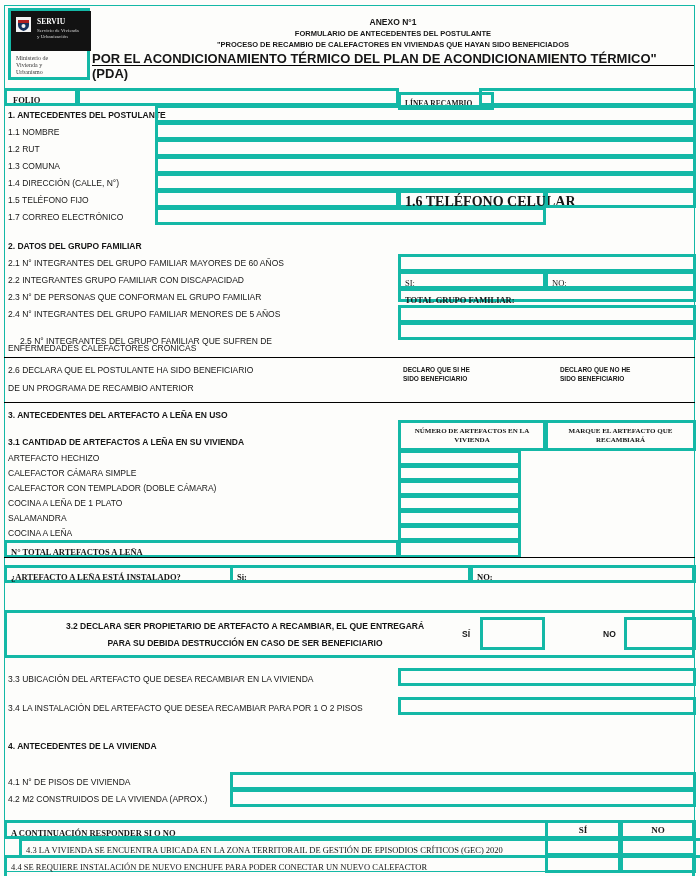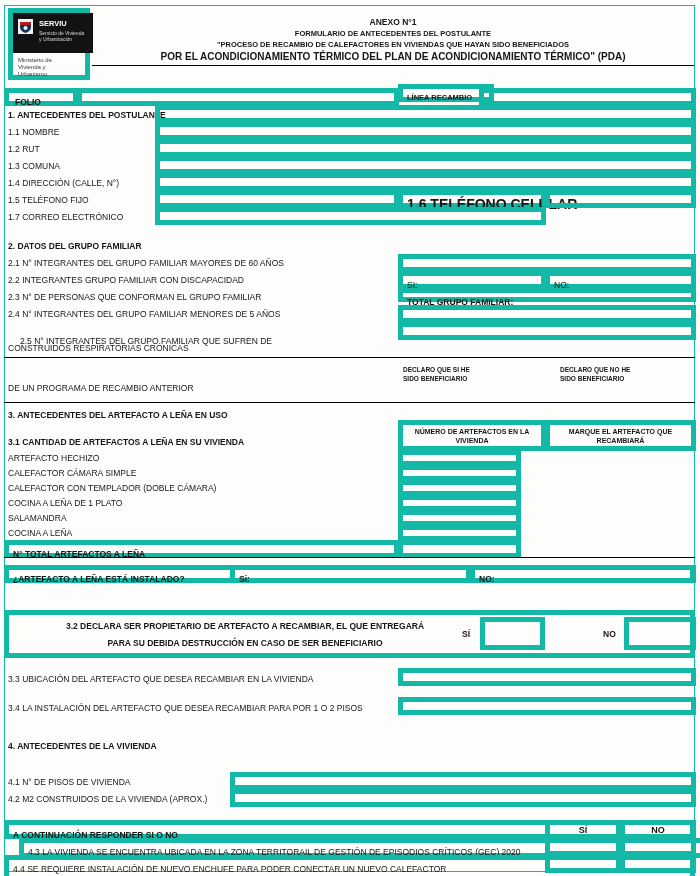--- a/index.html
+++ b/index.html
@@ -4,21 +4,21 @@
 <style>
   html,body{margin:0;padding:0;background:#e8e8e4;}
   #page{
     position:relative;width:700px;height:876px;background:#fdfdfb;
     font-family:"Liberation Sans","DejaVu Sans",sans-serif;color:#161616;
     overflow:hidden;
   }
   .abs{position:absolute;}
   .t{position:absolute;font-size:8.5px;white-space:nowrap;line-height:10px;}
   .b{font-weight:bold;}
-  .cell{position:absolute;border:5px solid #14b8a6;box-sizing:border-box;}
+  .cell{position:absolute;border:3px solid #14b8a6;box-sizing:border-box;font-family:Liberation Serif, serif;}
   .hr{position:absolute;border-top:1.2px solid #000;height:0;}
   .pad{padding:3px 0 0 4px;}
   .small-hdr{display:flex;align-items:center;justify-content:center;text-align:center;
     font-size:7px;font-weight:bold;line-height:9px;white-space:normal;padding:1px 4px;}
   .declaro{position:absolute;font-size:6.5px;font-weight:bold;line-height:8.5px;white-space:nowrap;}
   .ctr{display:flex;align-items:center;justify-content:center;font-weight:bold;font-size:9px;}
 </style>
 </head>
 <body>
 
@@ -43,28 +43,28 @@
     <span class="t" style="left:5px;top:44px;font-size:6px;color:#3a3a3a;line-height:7px;">Ministerio de</span>
     <span class="t" style="left:5px;top:51px;font-size:6px;color:#3a3a3a;line-height:7px;">Vivienda y</span>
     <span class="t" style="left:5px;top:58px;font-size:6px;color:#3a3a3a;line-height:7px;">Urbanismo</span>
   </div>
 
   <div class="abs" style="left:92px;top:8px;width:602px;height:58px;border-bottom:1.2px solid #000;
               display:flex;flex-direction:column;align-items:center;padding-top:9px;box-sizing:border-box;gap:2px;">
     <div class="b" style="font-size:8.5px;">ANEXO N°1</div>
     <div class="b" style="font-size:7.5px;">FORMULARIO DE ANTECEDENTES DEL POSTULANTE</div>
     <div class="b" style="font-size:7.5px;">"PROCESO DE RECAMBIO DE CALEFACTORES EN VIVIENDAS QUE HAYAN SIDO BENEFICIADOS</div>
-    <div class="b" style="font-size:10px;">POR EL ACONDICIONAMIENTO TÉRMICO DEL PLAN DE ACONDICIONAMIENTO TÉRMICO" (PDA)</div>
+    <div class="b" style="font-size:13px;">POR EL ACONDICIONAMIENTO TÉRMICO DEL PLAN DE ACONDICIONAMIENTO TÉRMICO" (PDA)</div>
   </div>
 
   <div class="cell" style="left:4px;top:88px;width:74px;height:18px;">
     <span class="t b pad" style="left:2px;top:1px;">FOLIO</span>
   </div>
   <div class="cell" style="left:77px;top:88px;width:322px;height:18px;"></div>
-  <div class="cell" style="left:398px;top:84px;width:96px;height:18px;">
+  <div class="cell" style="left:398px;top:92px;width:96px;height:18px;">
     <span class="t b" style="left:4px;top:4px;font-size:7.5px;">LÍNEA RECAMBIO</span>
   </div>
   <div class="cell" style="left:479px;top:88px;width:217px;height:18px;"></div>
 
   <span class="t b" style="left:8px;top:110px;">1. ANTECEDENTES DEL POSTULANTE</span>
   <div class="cell" style="left:155px;top:105px;width:541px;height:18px;"></div>
 
   <span class="t" style="left:8px;top:127px;">1.1 NOMBRE</span>
   <div class="cell" style="left:155px;top:122px;width:541px;height:18px;"></div>
 
@@ -103,24 +103,25 @@
   <span class="t" style="left:8px;top:292px;">2.3 N° DE PERSONAS QUE CONFORMAN EL GRUPO FAMILIAR</span>
   <div class="cell" style="left:398px;top:288px;width:298px;height:14px;">
     <span class="t b" style="left:4px;top:4px;">TOTAL GRUPO FAMILIAR:</span>
   </div>
 
   <span class="t" style="left:8px;top:309px;">2.4 N° INTEGRANTES DEL GRUPO FAMILIAR MENORES DE 5 AÑOS</span>
   <div class="cell" style="left:398px;top:305px;width:298px;height:18px;"></div>
 
   <span class="t" style="left:8px;top:336px;margin-left:12px;">2.5 N° INTEGRANTES DEL GRUPO FAMILIAR QUE SUFREN DE</span>
   <div class="cell" style="left:398px;top:322px;width:298px;height:18px;"></div>
-  <span class="t" style="left:8px;top:343px;">CONSTRUIDOS RESPIRATORIAS CRÓNICAS</span>
+  <span class="t" style="left:8px;top:343px;">ENFERMEDADES CALEFACTORES CRÓNICAS</span>
 
   <div class="hr" style="left:4px;top:357px;width:691px;"></div>
 
+  <span class="t" style="left:8px;top:365px;">2.6 DECLARA QUE EL POSTULANTE HA SIDO BENEFICIARIO</span>
   <span class="t" style="left:8px;top:383px;">DE UN PROGRAMA DE RECAMBIO ANTERIOR</span>
 
   <div class="declaro" style="left:403px;top:366px;">
     <div>DECLARO QUE SI HE</div>
     <div>SIDO BENEFICIARIO</div>
   </div>
   <div class="declaro" style="left:560px;top:366px;">
     <div>DECLARO QUE NO HE</div>
     <div>SIDO BENEFICIARIO</div>
   </div>

